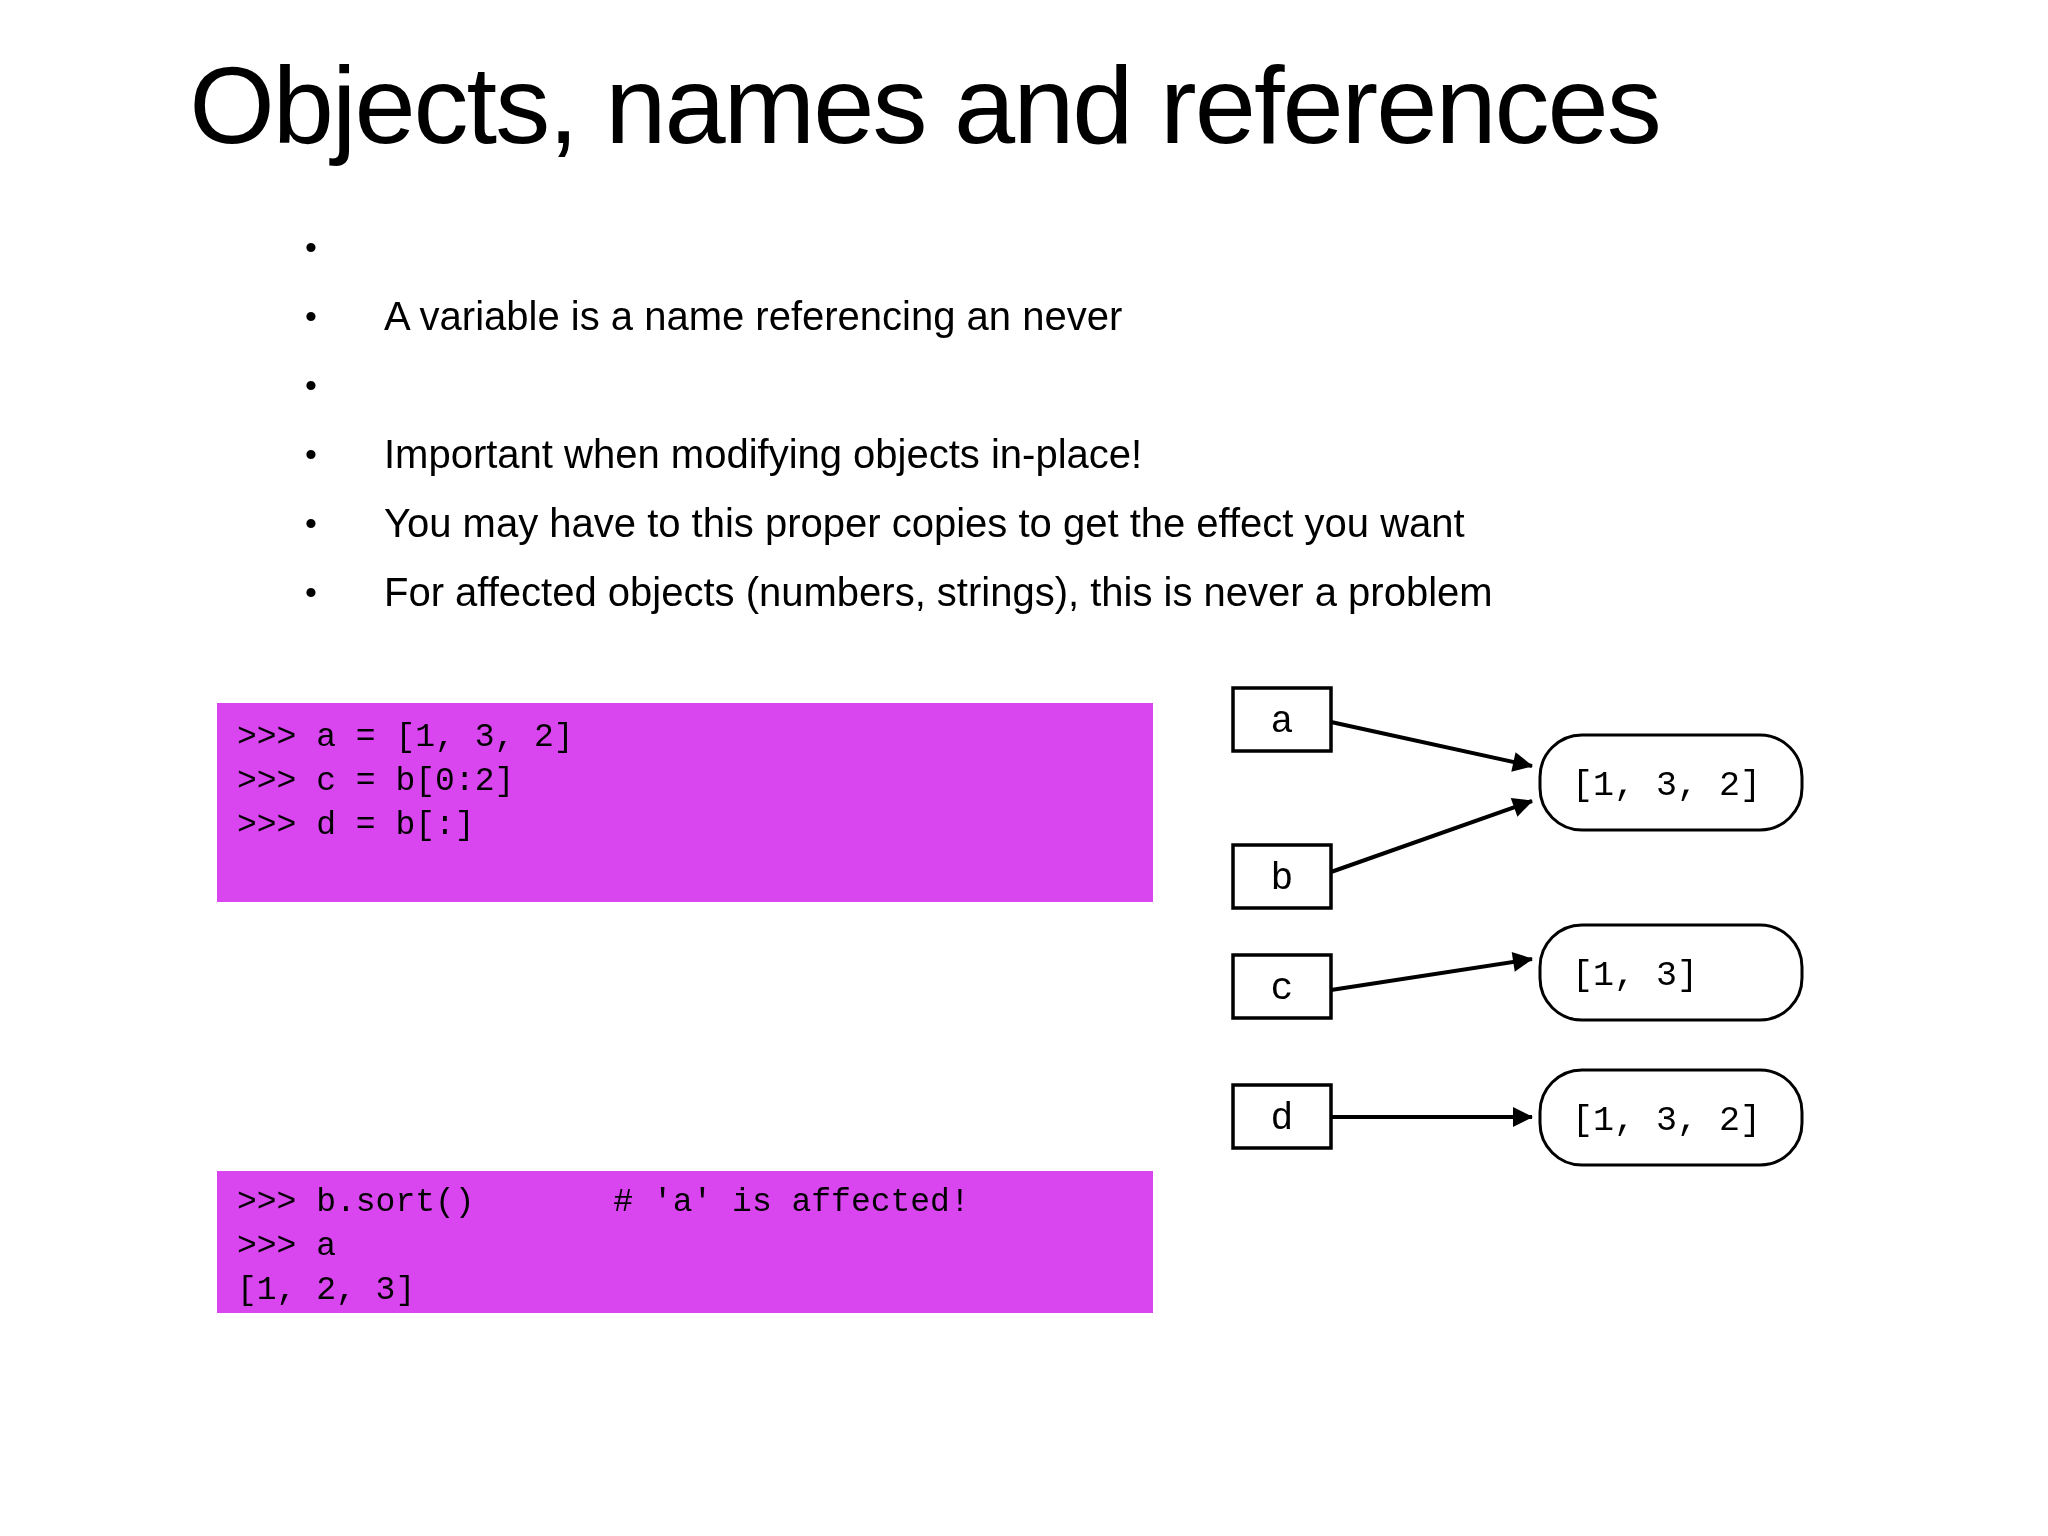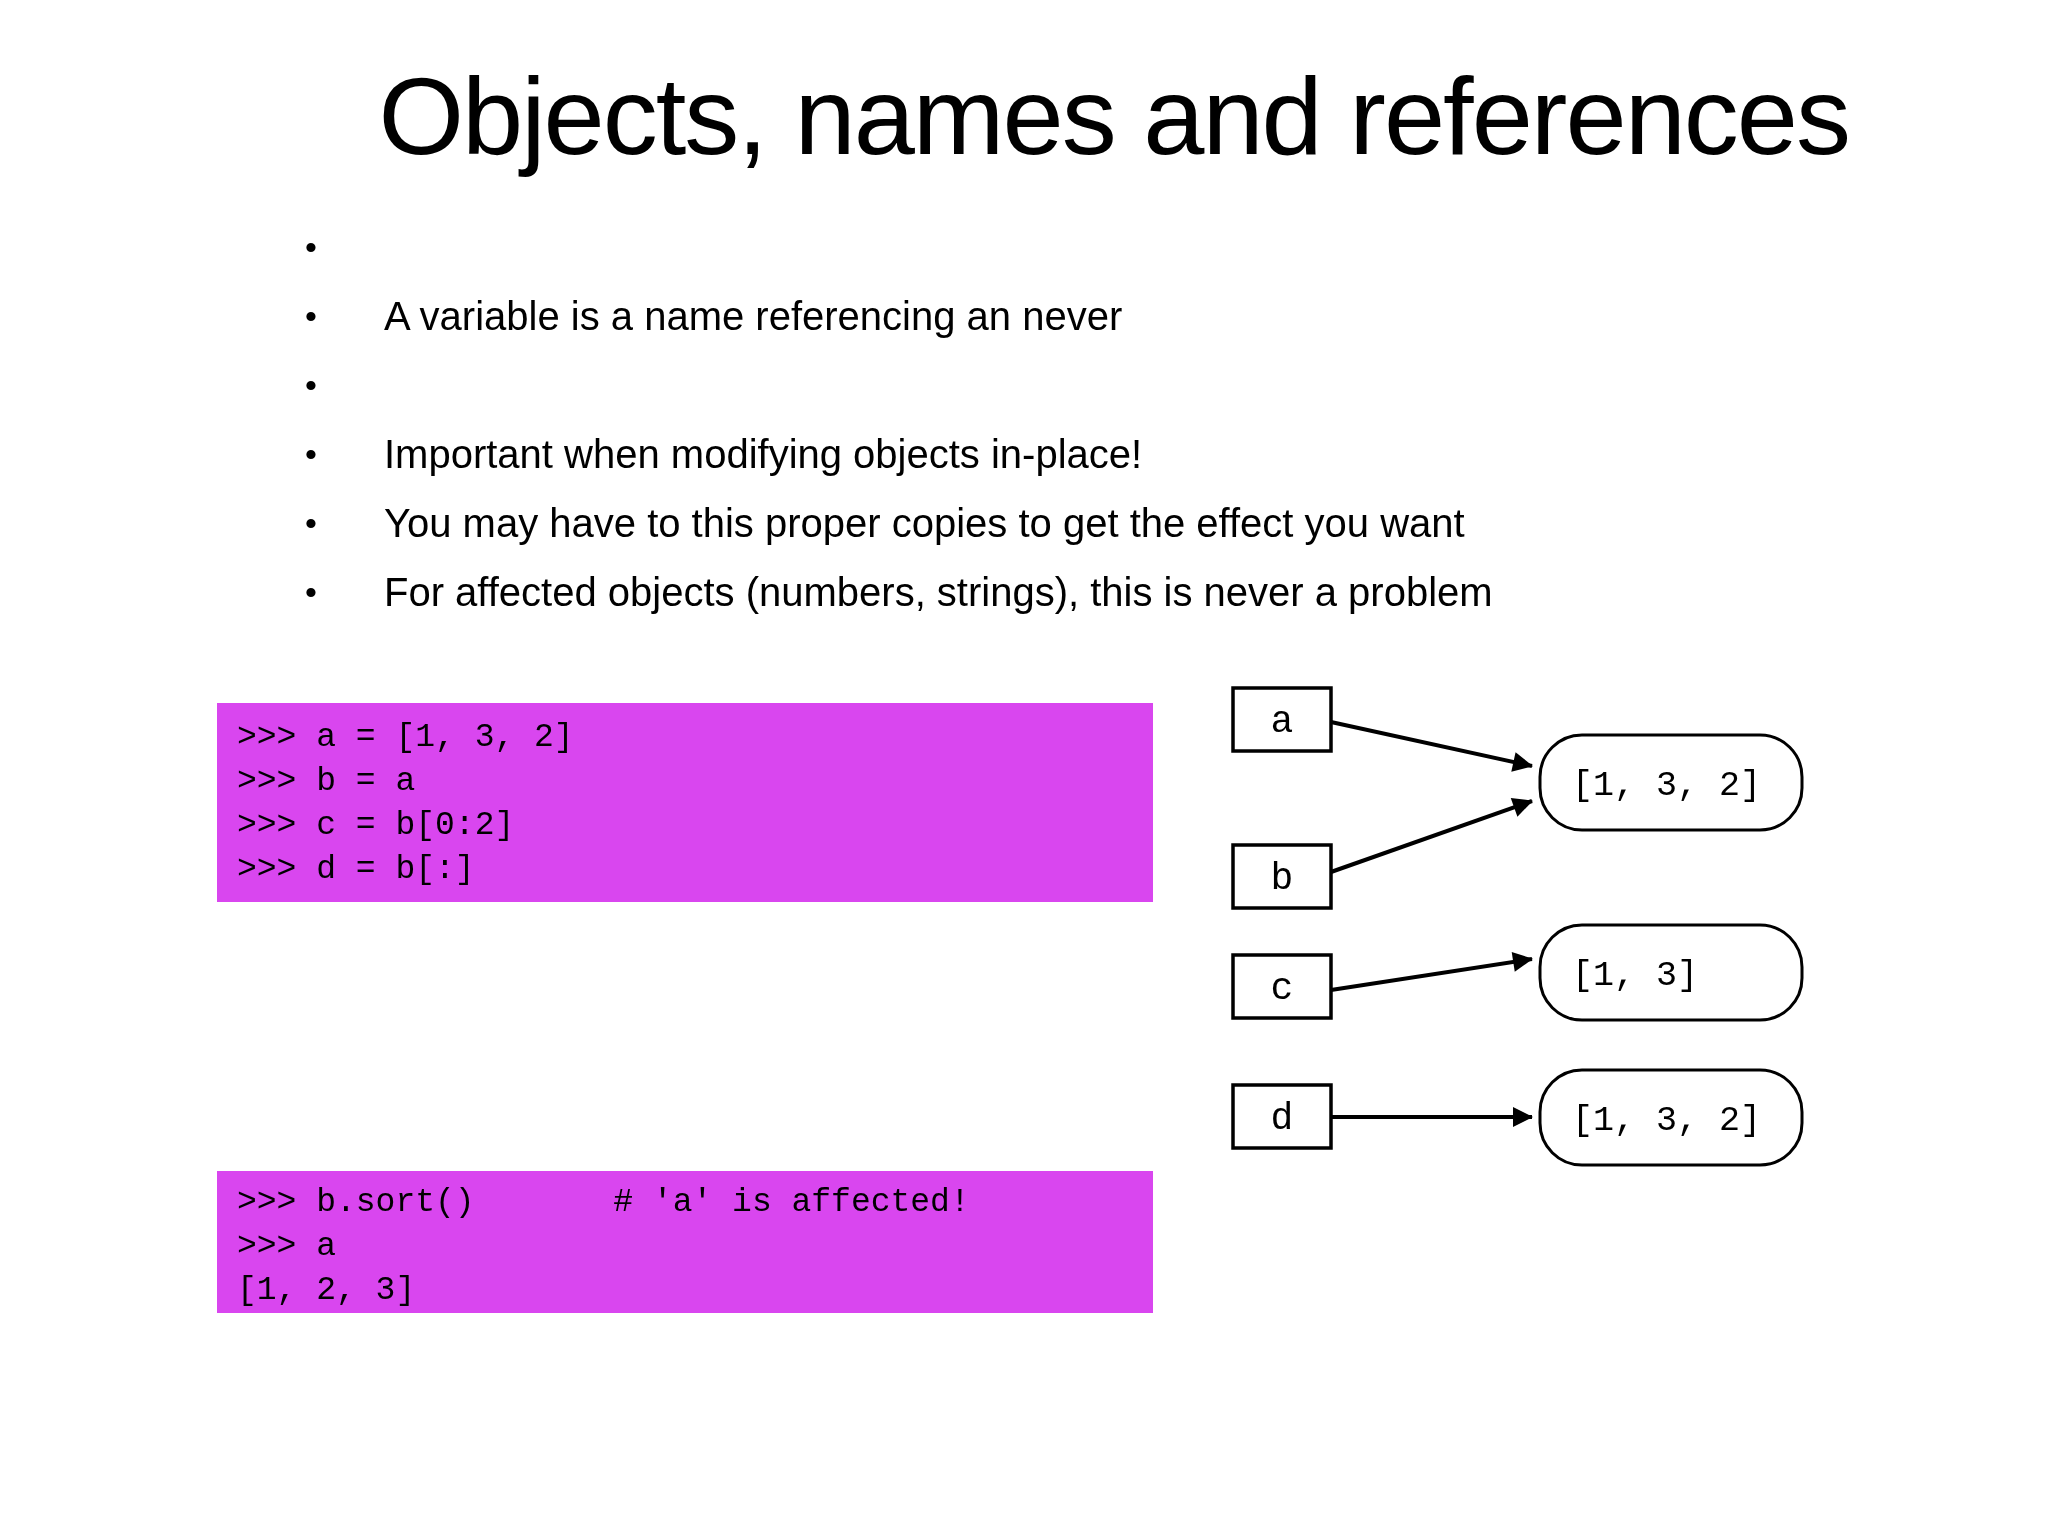--- a/index.html
+++ b/index.html
@@ -10,23 +10,23 @@
     height: 1536px;
     overflow: hidden;
     position: relative;
     font-family: "Liberation Sans", sans-serif;
     color: #000000;
   }
   .slide { position: absolute; left: 0; top: 0; width: 2048px; height: 1536px; }
 
   .title {
     position: absolute;
-    left: 0; top: 52px;
+    left: 0; top: 41px;
     width: 1849px;
-    text-align: right;
+    text-align: center;
     font-family: "Liberation Sans", sans-serif;
     font-size: 110px;
     font-weight: 400;
     letter-spacing: -2px;
     white-space: nowrap;
   }
 
   .bullets {
     position: absolute;
     left: 305px;
@@ -111,21 +111,20 @@
       <span class="bullet-text">You may have to this proper copies to get the effect you want</span>
     </div>
     <div class="bullet-row">
       <span class="bullet-dot">•</span>
       <span class="bullet-text">For affected objects (numbers, strings), this is never a problem</span>
     </div>
   </div>
 
   <div class="code-block code-block-1">
     <div class="code-line">&gt;&gt;&gt; a = [1, 3, 2]</div>
-    <div class="code-line">&gt;&gt;&gt; b = a</div>
     <div class="code-line">&gt;&gt;&gt; c = b[0:2]</div>
     <div class="code-line">&gt;&gt;&gt; d = b[:]</div>
   </div>
 
   <div class="code-block code-block-2">
     <div class="code-line">&gt;&gt;&gt; b.sort()       # 'a' is affected!</div>
     <div class="code-line">&gt;&gt;&gt; a</div>
     <div class="code-line">[1, 2, 3]</div>
   </div>
 

